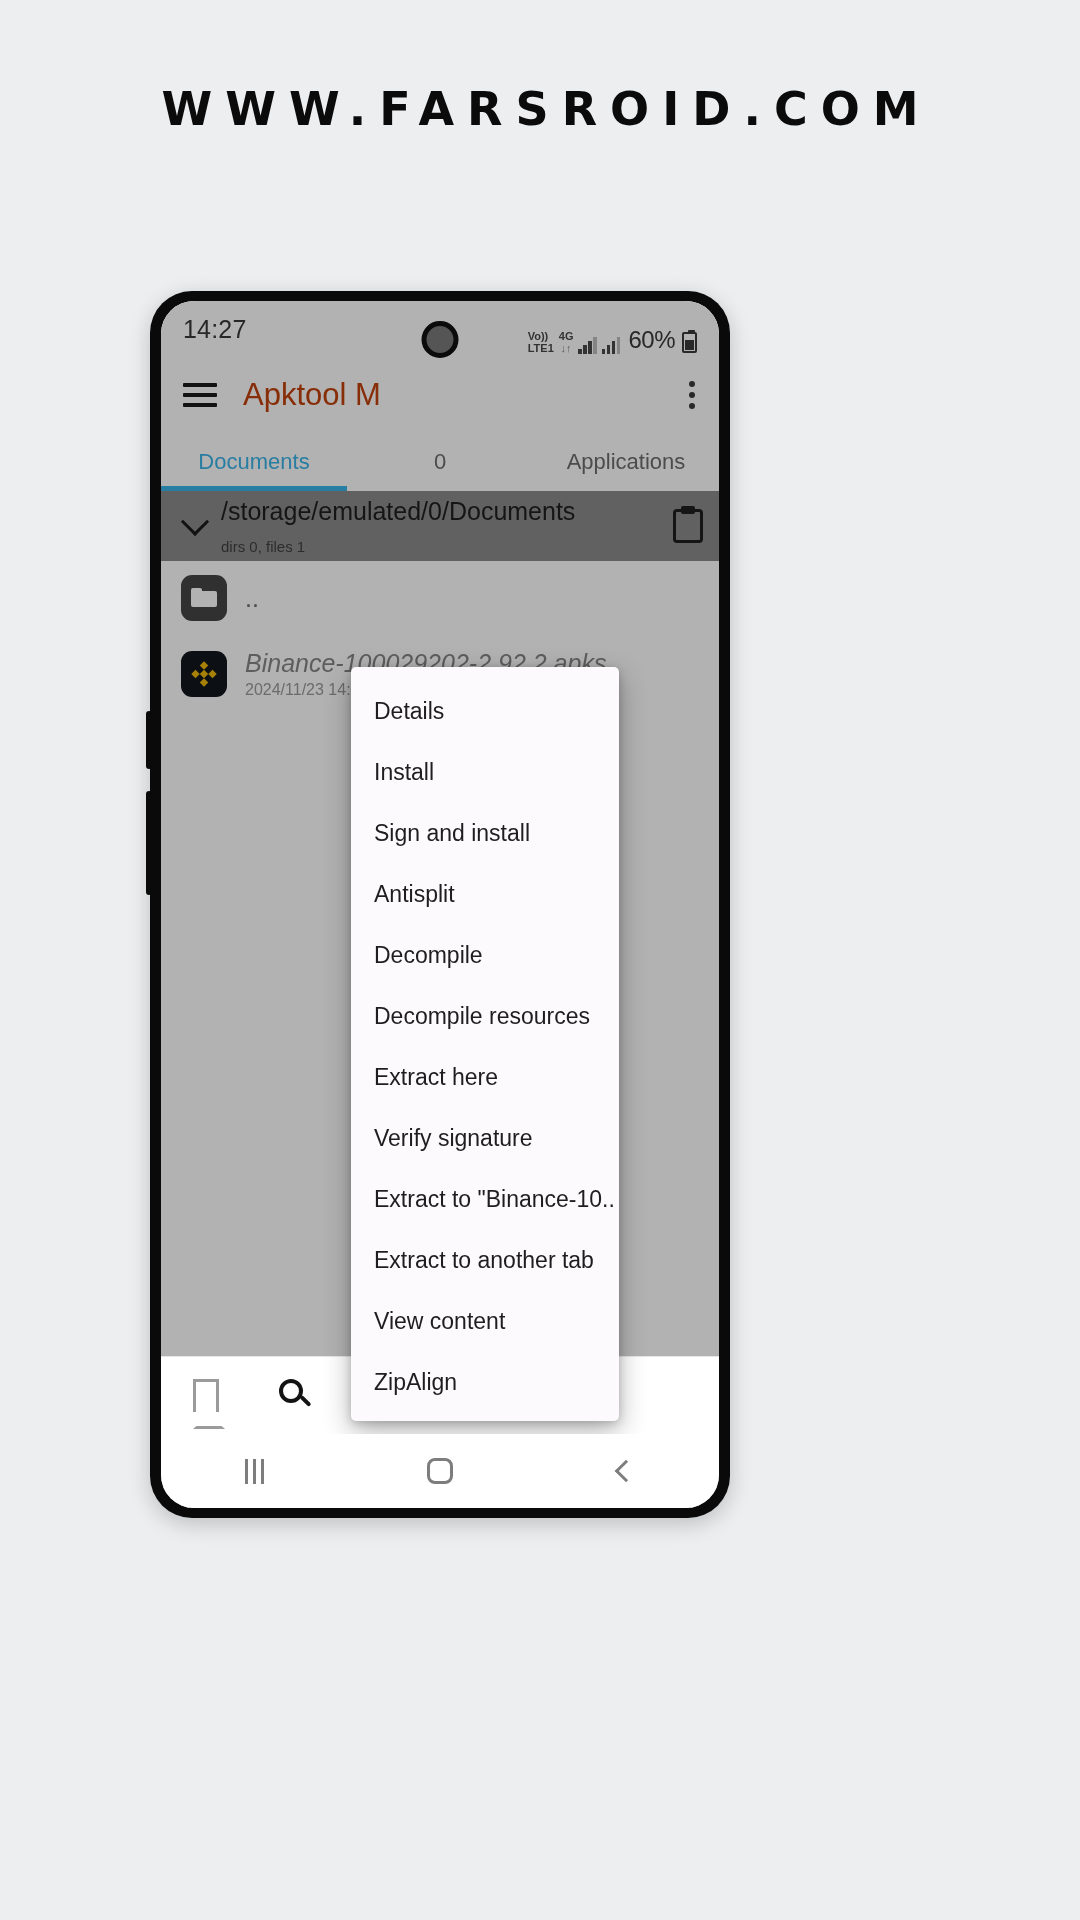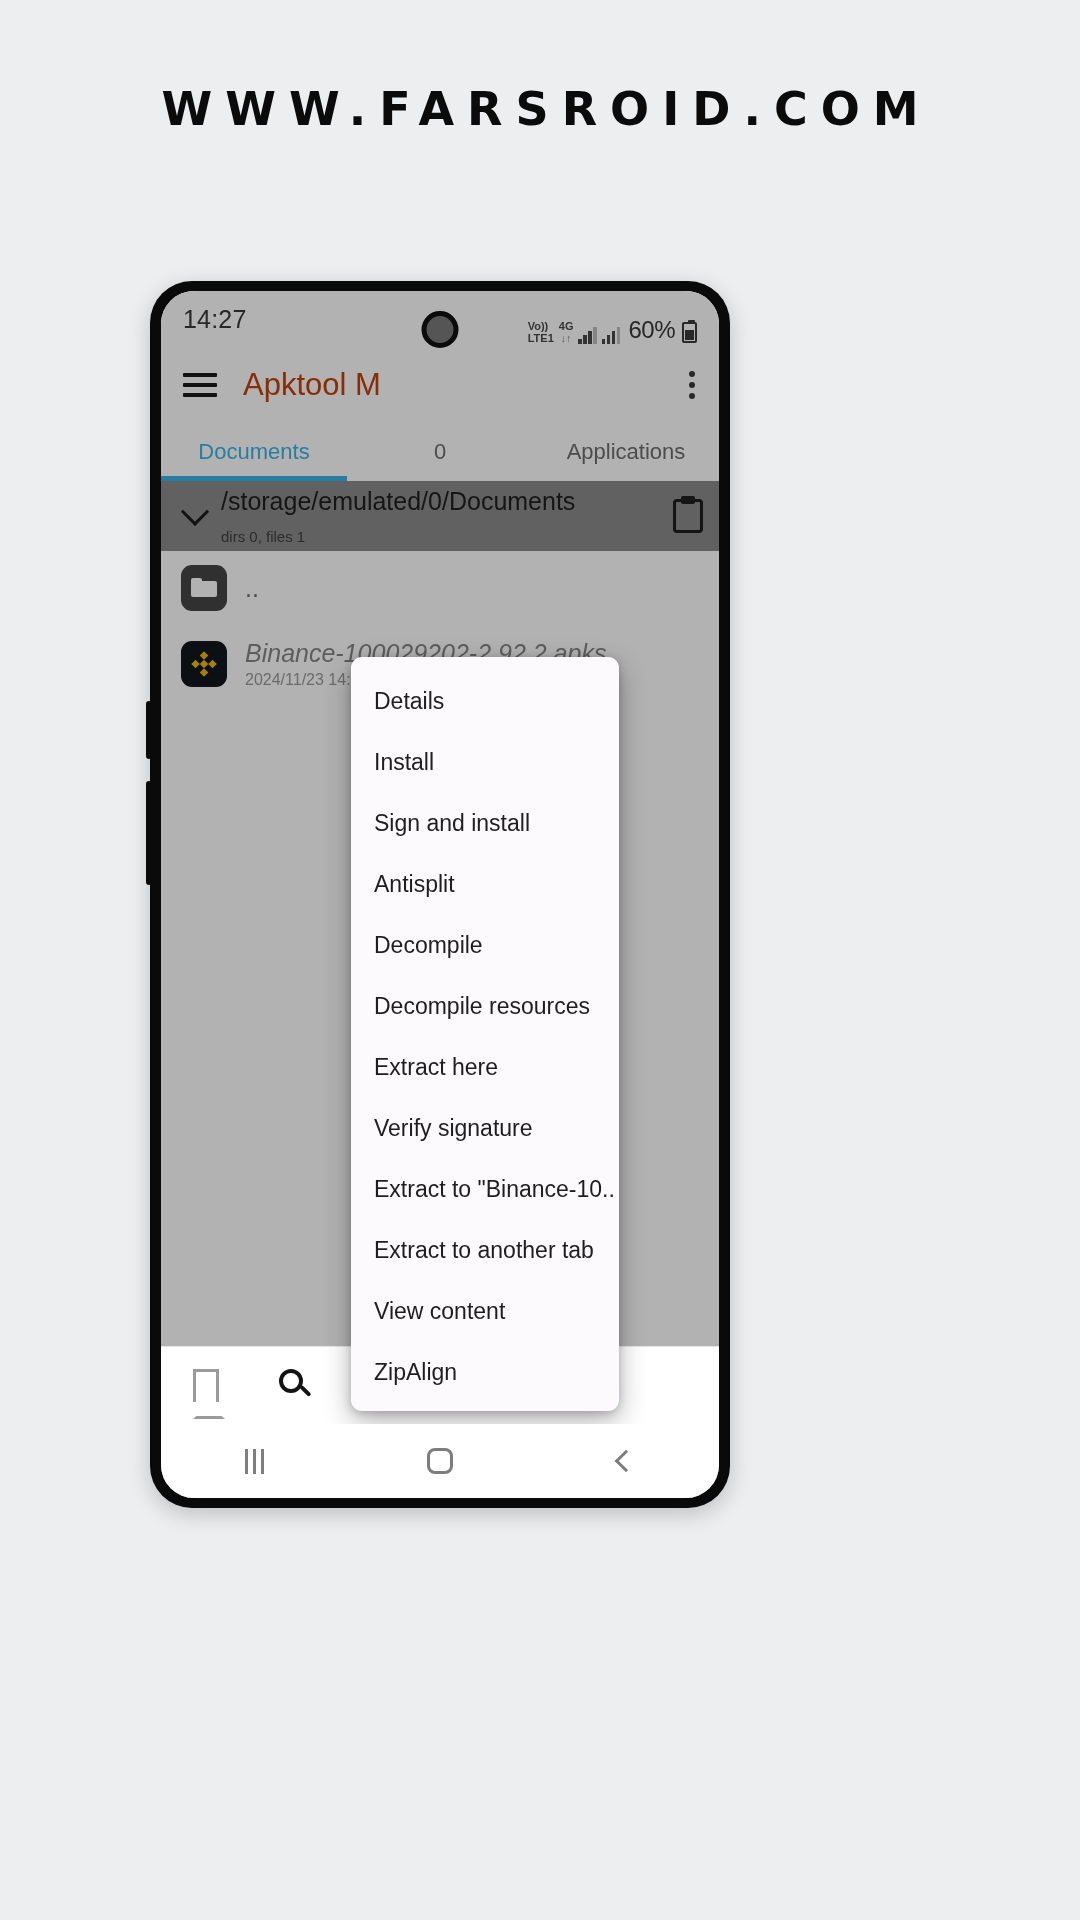--- a/index.html
+++ b/index.html
@@ -17,21 +17,21 @@
     text-align: center;
     font-family: "DejaVu Sans", sans-serif;
     font-size: 46px; font-weight: 700;
     letter-spacing: 13px;
     color: #0b0b0b;
     text-indent: 13px;
   }
 
   
   .phone {
-    position: absolute; left: 150px; top: 281px;
+    position: absolute; left: 150px; top: 291px;
     width: 580px; height: 1227px;
     background: #0a0a0a;
     border-radius: 42px;
     box-shadow: 0 6px 22px rgba(0,0,0,0.20);
   }
   .phone-btn {
     position: absolute; left: -4px; width: 6px;
     background: #0a0a0a; border-radius: 3px;
   }
   .btn-a { top: 420px; height: 58px; }
@@ -181,21 +181,21 @@
   
   .dim {
     position: absolute; left: 0; top: 0; width: 100%; height: 100%;
     background: rgba(0,0,0,0.30); pointer-events: none;
   }
 
   
   .ctx-menu {
     position: absolute; left: 190px; top: 366px;
     width: 268px; background: #fdfafd;
-    border-radius: 11px;
+    border-radius: 5px;
     box-shadow: 0 10px 28px rgba(0,0,0,0.30), 0 2px 8px rgba(0,0,0,0.18);
     padding: 14px 0 8px 0;
     overflow: hidden;
   }
   .ctx-item {
     font-size: 23px; color: #1e1e1e;
     padding: 17px 0 17px 23px;
     white-space: nowrap; overflow: hidden;
     cursor: pointer;
   }

